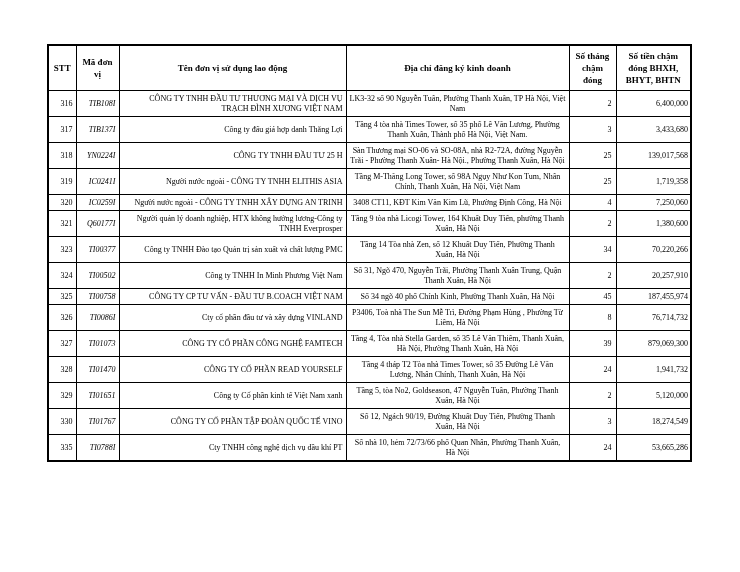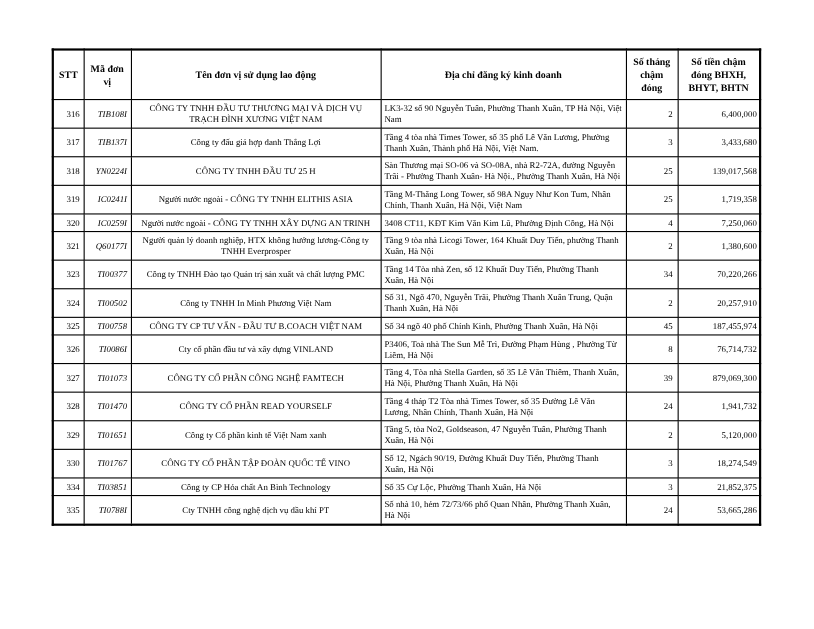--- a/index.html
+++ b/index.html
@@ -48,22 +48,22 @@
     padding: 4px 2px;
     height: 26px;
   }
   tbody td {
     font-size: 8px;
     line-height: 10px;
     padding: 2.5px 3px;
   }
   td.c-stt    { text-align: right; }
   td.c-code   { text-align: right; font-style: italic; }
-  td.c-name   { text-align: center; }
-  td.c-addr   { text-align: left; }
+  td.c-name   { text-align: right; }
+  td.c-addr   { text-align: center; }
   td.c-months { text-align: right; padding-right: 4px; }
   td.c-amount { text-align: right; padding-right: 2px; }
 </style>
 </head>
 <body>
 
 <div class="sheet">
   <table class="debt-table">
     <colgroup>
       <col class="c-stt">
@@ -207,28 +207,20 @@
     <td class="c-code">TI01767</td>
     <td class="c-name">CÔNG TY CỔ PHẦN TẬP ĐOÀN QUỐC TẾ VINO</td>
     <td class="c-addr">Số 12, Ngách 90/19, Đường Khuất Duy Tiến, Phường Thanh Xuân, Hà Nội</td>
     <td class="c-months">3</td>
     <td class="c-amount">18,274,549</td>
   </tr>
 
 
 
 
-  <tr>
-    <td class="c-stt">334</td>
-    <td class="c-code">TI03851</td>
-    <td class="c-name">Công ty CP Hóa chất An Bình Technology</td>
-    <td class="c-addr">Số 35 Cự Lộc, Phường Thanh Xuân, Hà Nội</td>
-    <td class="c-months">3</td>
-    <td class="c-amount">21,852,375</td>
-  </tr>
 
   <tr>
     <td class="c-stt">335</td>
     <td class="c-code">TI0788I</td>
     <td class="c-name">Cty TNHH công nghệ dịch vụ dầu khí PT</td>
     <td class="c-addr">Số nhà 10, hẻm 72/73/66 phố Quan Nhân, Phường Thanh Xuân, Hà Nội</td>
     <td class="c-months">24</td>
     <td class="c-amount">53,665,286</td>
   </tr>
 

